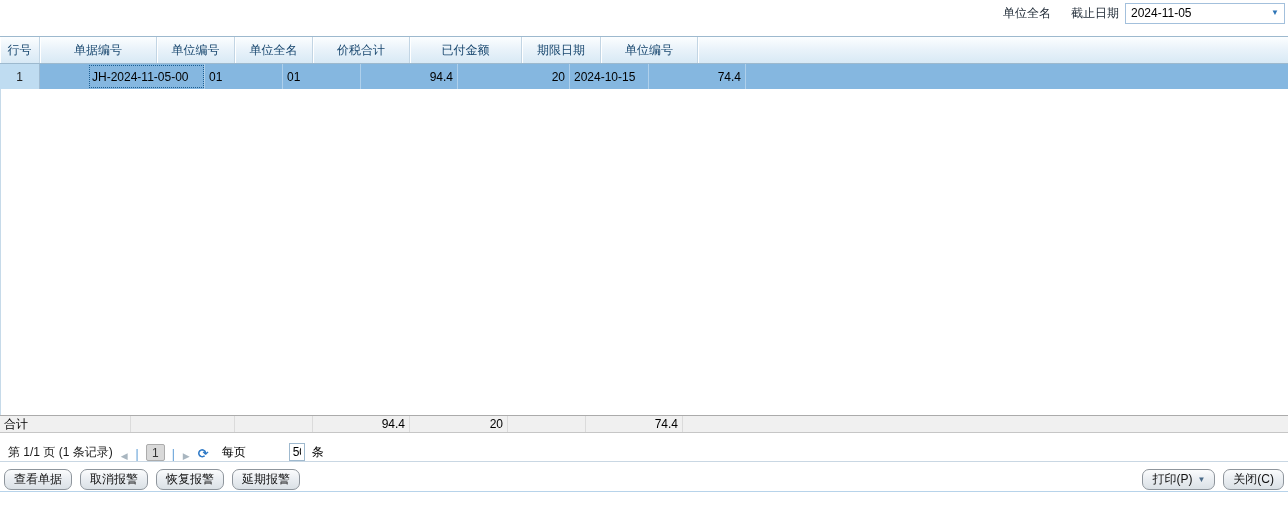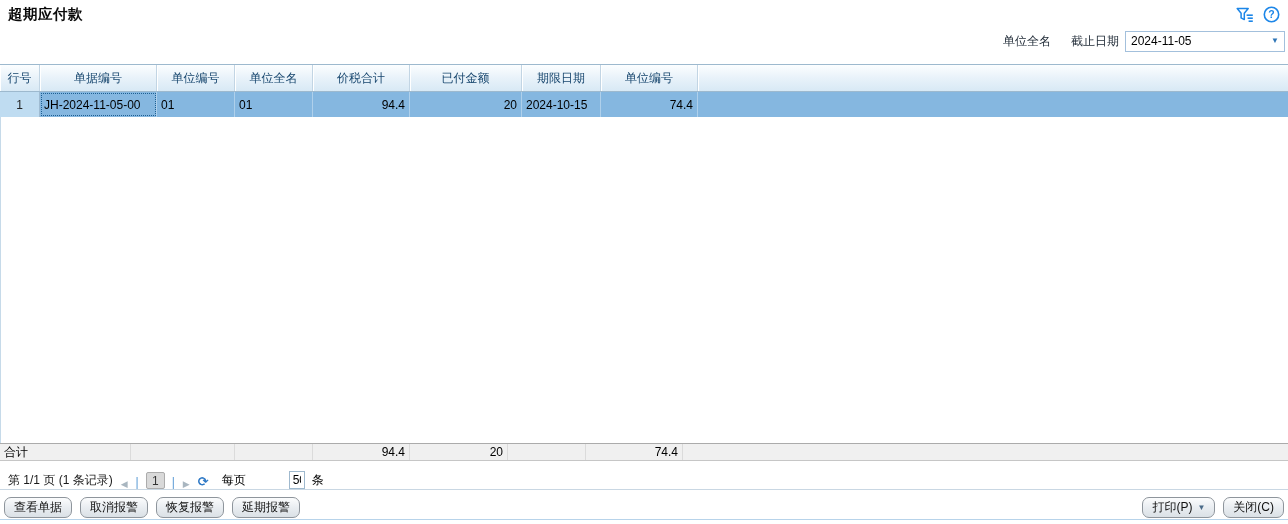--- a/index.html
+++ b/index.html
@@ -43,21 +43,21 @@
   .hfill { flex:1; box-shadow: inset 1px 0 0 #fff; }
 
   .drow { display:flex; height:25px; flex:none; background:#85B7E0; cursor:pointer; }
   .dcell {
     display:flex; align-items:center; padding:0 4px;
     border-right:1px solid rgba(255,255,255,0.35);
     white-space:nowrap; overflow:hidden; color:#000;
   }
   .num { justify-content:flex-end; }
   .rownum { background:#BFDCF1; justify-content:center; border-right:1px solid #9FBBD2; color:#222; }
-  .cell-focus { outline:1px dotted #1D5F92; outline-offset:-2px; }
+  .cell-focus { outline:1px dotted #1D5F92; outline-offset:-2px;margin-left:48px; }
   .dfill { flex:1; }
 
   .gempty { flex:1; background:#fff; border-left:1px solid #C6DAE9; }
 
   .gfoot {
     display:flex; height:18px; flex:none; background:#F0F0F0;
     border-top:1px solid #ABABAB; border-bottom:1px solid #C6C6C6;
   }
   .fcell { display:flex; align-items:center; padding:8px 4px; border-right:1px solid #DBDBDB; white-space:nowrap; overflow:hidden; }
   .ffill { flex:1; }
@@ -88,41 +88,20 @@
     color:#111; font-size:12px; cursor:pointer; white-space:nowrap;
   }
   .btn .caret-sm { color:#4A6A88; font-size:8px; line-height:1; }
   .bottomline { border-top:1px solid #B7D3EA; }
 </style>
 </head>
 <body>
 
 <div class="app">
 
-  <div class="topbar">
-    <div class="page-title">超期应付款</div>
-    <div class="top-icons">
-      <span>
-        <svg width="18" height="16" viewBox="0 0 18 16">
-          <path d="M1.2 1.5 L12.2 1.5 L8.3 6.2 L8.3 12.6 L5.1 10.9 L5.1 6.2 Z" fill="none" stroke="#1C86E8" stroke-width="1.5" stroke-linejoin="round"></path>
-          <g stroke="#1C86E8" stroke-width="1.6">
-            <line x1="10.6" y1="8.2" x2="16.8" y2="8.2"></line>
-            <line x1="11.6" y1="11.2" x2="16.8" y2="11.2"></line>
-            <line x1="12.6" y1="14.2" x2="16.8" y2="14.2"></line>
-          </g>
-        </svg>
-      </span>
-      <span>
-        <svg width="17" height="17" viewBox="0 0 17 17">
-          <circle cx="8.5" cy="8.5" r="7.2" fill="none" stroke="#1C86E8" stroke-width="1.6"></circle>
-          <text x="8.5" y="12.2" text-anchor="middle" font-size="10.5" font-weight="bold" fill="#1C86E8">?</text>
-        </svg>
-      </span>
-    </div>
-  </div>
 
   <div class="filterbar">
     <span class="flabel">单位全名</span>
     <span class="flabel">截止日期</span>
     <div class="fbox">
       <span class="val">2024-11-05</span>
       <span class="caret">▼</span>
     </div>
   </div>
 

